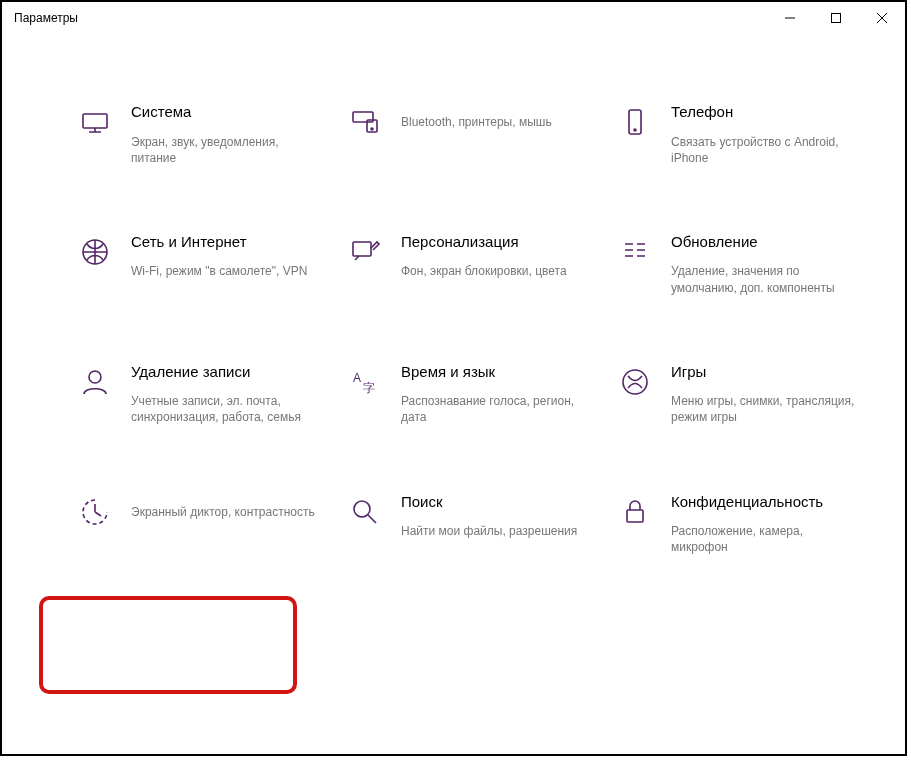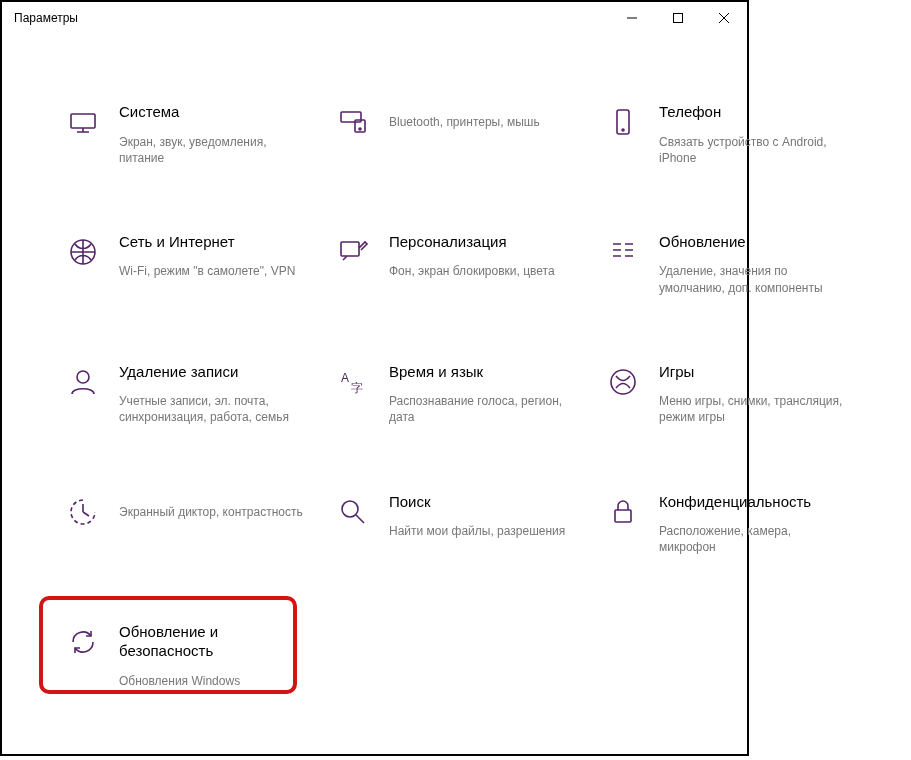--- a/index.html
+++ b/index.html
@@ -6,21 +6,21 @@
     margin: 0;
     padding: 0;
     width: 911px;
     height: 760px;
     font-family: "Segoe UI", Tahoma, sans-serif;
     background: #ffffff;
     color: #000;
     overflow: hidden;
   }
   .window {
-    width: 749px;
+    width: 907px;
     height: 756px;
     border: 2px solid #000;
     box-sizing: border-box;
     position: relative;
     background: #fff;
   }
   .titlebar {
     height: 32px;
     display: flex;
     align-items: center;
@@ -37,21 +37,21 @@
     width: 46px;
     height: 100%;
     display: flex;
     align-items: center;
     justify-content: center;
     cursor: default;
   }
   .title-controls svg { stroke: #000; }
   .grid {
     position: absolute;
-    left: 63px;
+    left: 75px;
     top: 100px;
     display: grid;
     grid-template-columns: repeat(3, 260px);
     column-gap: 10px;
     row-gap: 66px;
   }
   .tile {
     display: flex;
     align-items: flex-start;
     cursor: default;
@@ -271,30 +271,18 @@
             <rect x="8" y="14" width="16" height="12" rx="1"></rect>
             <path d="M11 14 V10 a5 5 0 0 1 10 0 V14"></path>
           </svg>
       </span>
       <div class="txt">
         <div class="ttl">Конфиденциальность</div>
         <div class="desc">Расположение, камера, микрофон</div>
       </div>
     </div>
 
-    <div class="tile">
-      <span class="icon">
-        <svg viewBox="0 0 32 32" width="32" height="32">
-            <path d="M6 16 A10 10 0 0 1 24 10 M26 16 A10 10 0 0 1 8 22"></path>
-            <path d="M24 5 L24 10 L19 10 M8 27 L8 22 L13 22"></path>
-          </svg>
-      </span>
-      <div class="txt">
-        <div class="ttl">Обновление и безопасность</div>
-        <div class="desc">Обновления Windows</div>
-      </div>
-    </div>
 
   </div>
 
   <div class="highlight"></div>
 
 </div>
 
 </body></html>

